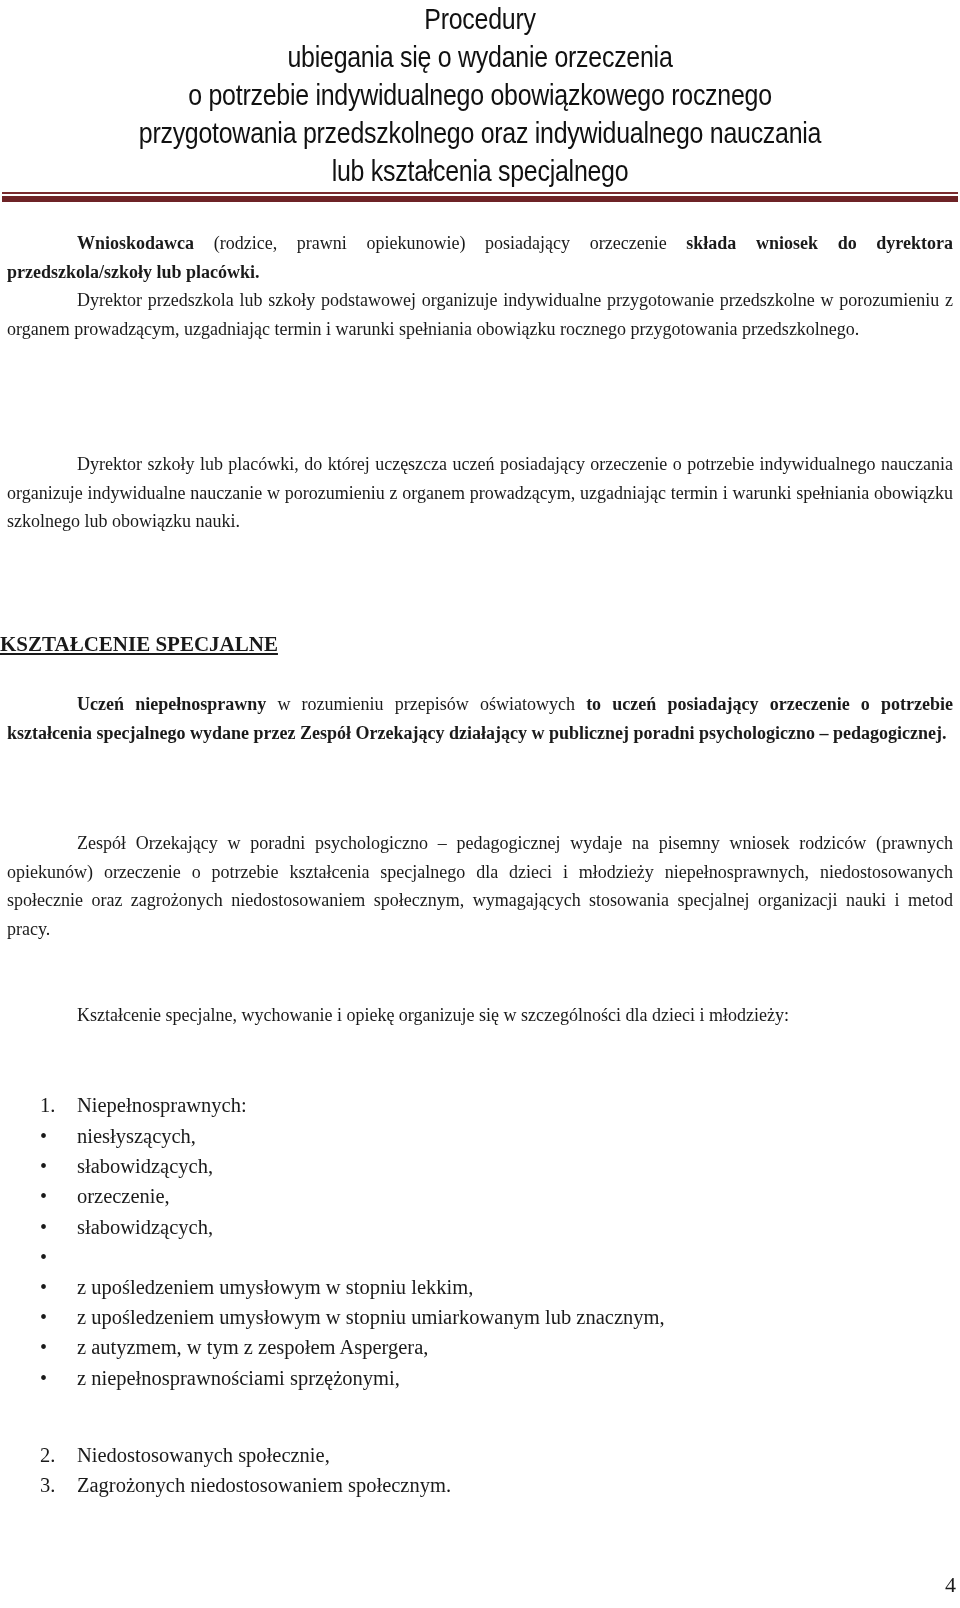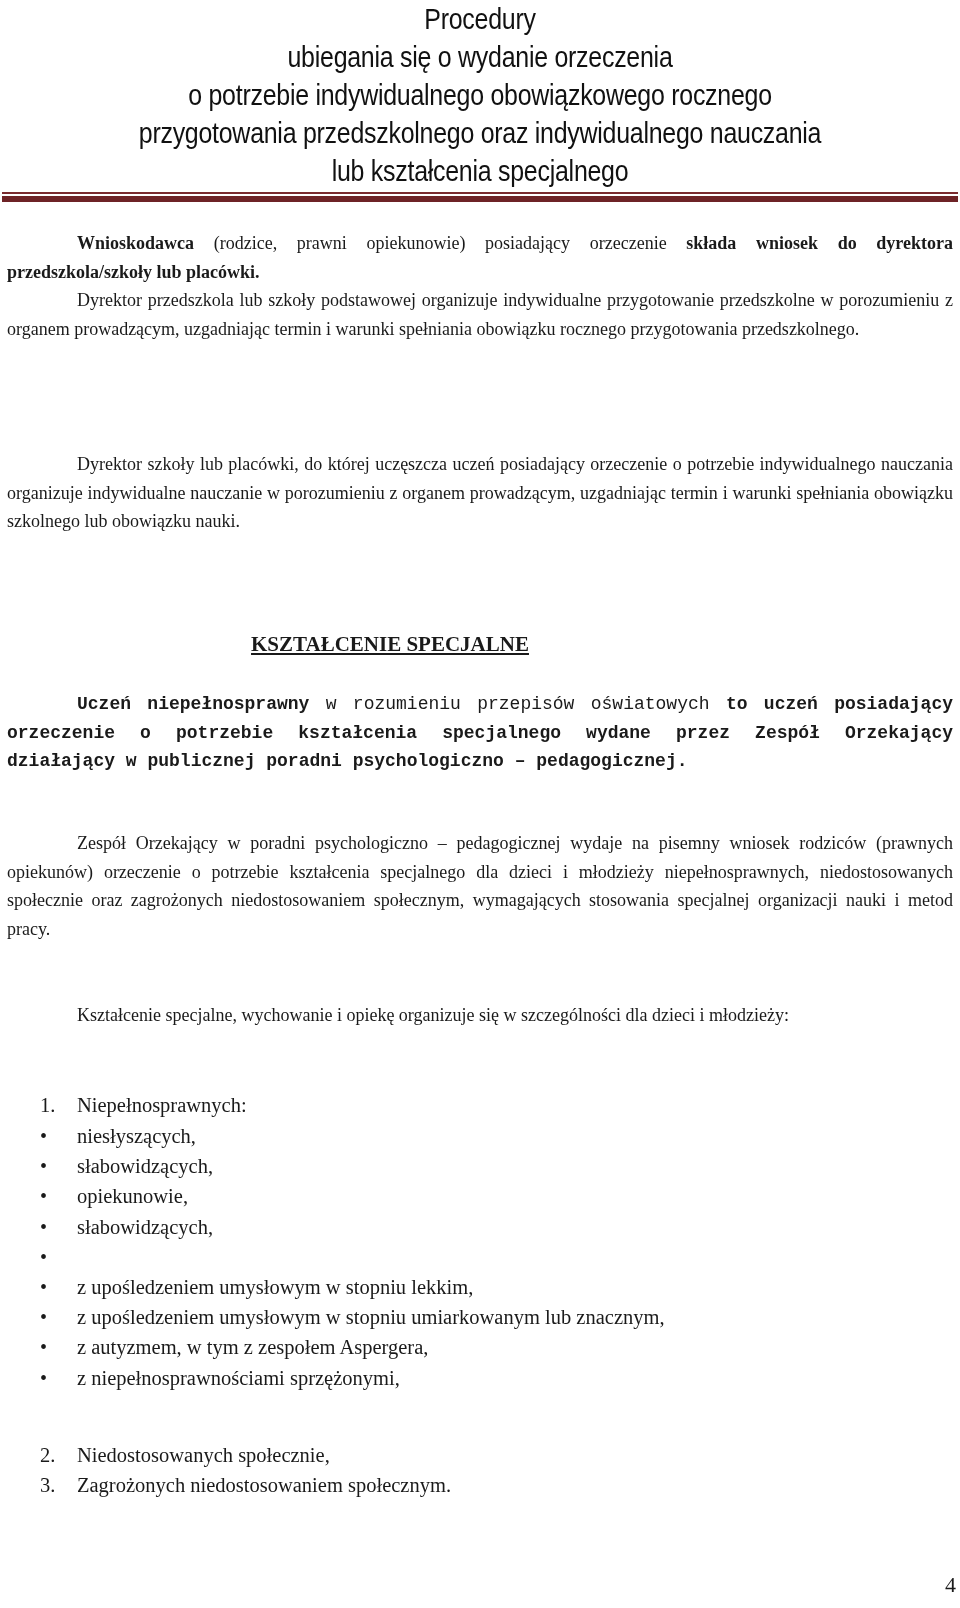--- a/index.html
+++ b/index.html
@@ -21,24 +21,24 @@
   .rule-thick { position: absolute; left: 2px; width: 956px; top: 196px; height: 6px; background: #6e2326; }
 
   .content { position: absolute; left: 7px; width: 946px; font-size: 18px; line-height: 28.5px; }
   p { margin: 0; text-align: justify; }
   .indent { text-indent: 70px; }
   b { font-weight: bold; }
   .p1 { top: 229px; }
   .p1 .cond { display: inline-block; transform: scaleX(0.9); transform-origin: left; white-space: nowrap; }
   .p2 { top: 430px; margin-top: 20px; }
   .heading {
-    position: absolute; top: 632px; left: 0; width: 780px; text-align: center;
+    position: absolute; top: 632px; left: 0; width: 780px; 
     font-weight: bold; font-size: 21px; text-decoration: underline;
   }
-  .p3 { top: 690px; font-family: Liberation Mono, monospace; }
+  .p3 { top: 690px; }
   .p4 { top: 829px; }
   .p5 { top: 1001px; }
   .olist { position: absolute; left: 40px; font-size: 20.5px; line-height: 30px; }
   .ol1 { top: 1090px; }
   .ol2 { top: 1440px; }
   .oitem { display: flex; }
   .onum { width: 37px; }
   .ulist { position: absolute; left: 40px; top: 1121px; font-size: 20.5px; line-height: 30.2px; }
   .uitem { display: flex; align-items: center; }
   .bullet { width: 37px; font-size: 20px; }
@@ -91,21 +91,21 @@
   <div class="uitem">
       <span class="bullet">•</span>
       <span>niesłyszących,</span>
     </div>
   <div class="uitem">
       <span class="bullet">•</span>
       <span>słabowidzących,</span>
     </div>
   <div class="uitem">
       <span class="bullet">•</span>
-      <span>opiekunowie,</span>
+      <span>orzeczenie,</span>
     </div>
   <div class="uitem">
       <span class="bullet">•</span>
       <span>słabowidzących,</span>
     </div>
   <div class="uitem">
       <span class="bullet">•</span>
     </div>
   <div class="uitem">
       <span class="bullet">•</span>

